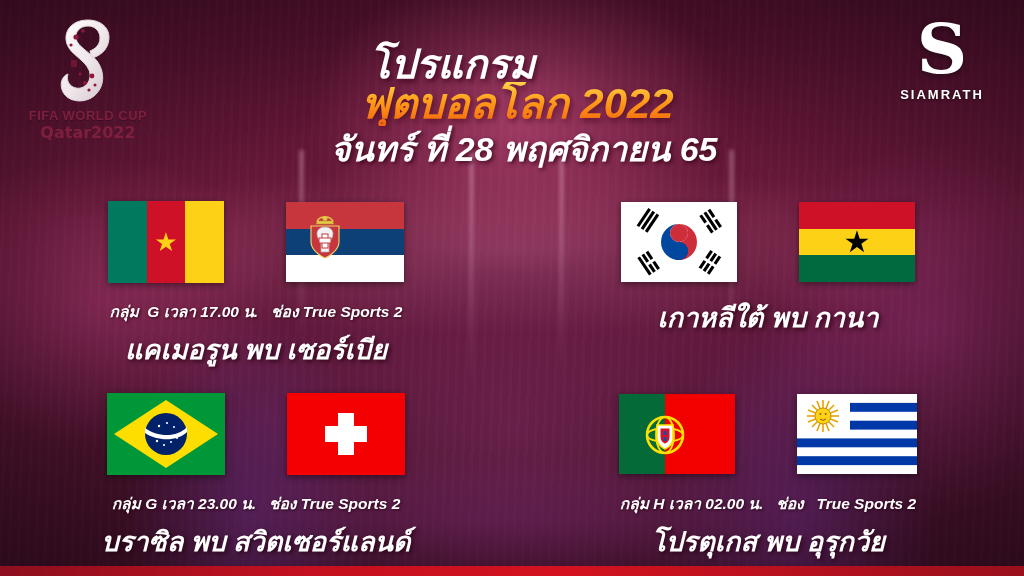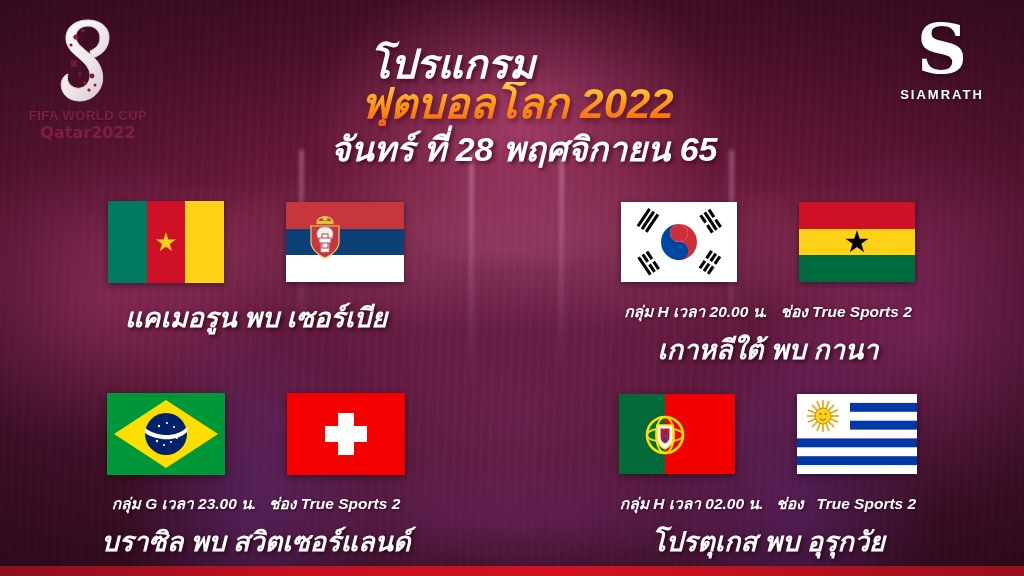--- a/index.html
+++ b/index.html
@@ -177,20 +177,21 @@
               <path d="M3 12 H31 V28 C31 38 17 44 17 44 C17 44 3 38 3 28 Z" fill="#c6363c" stroke="#e6d36a" stroke-width="1.2"></path>
               <path d="M17 13 C12 13 9 16 9 20 C9 25 13 27 13 31 L13 38 H21 L21 31 C21 27 25 25 25 20 C25 16 22 13 17 13 Z" fill="#f2f2f2" stroke="#b0b0b0" stroke-width=".7"></path>
               <rect x="14" y="20" width="6" height="14" fill="#ffffff" stroke="#c6363c" stroke-width="1"></rect>
               <rect x="11" y="24" width="12" height="5" fill="#ffffff" stroke="#c6363c" stroke-width="1"></rect>
               <path d="M8 10 h18 l-2 -3 h-14 z" fill="#e8c84a" stroke="#b89b2e" stroke-width=".6"></path>
               <circle cx="17" cy="4.5" r="2.4" fill="#e8c84a" stroke="#b89b2e" stroke-width=".6"></circle>
               <path d="M9 8 C10 4 14 3 17 3 C20 3 24 4 25 8" fill="none" stroke="#e8c84a" stroke-width="1.6"></path>
             </svg>
           </div>
         </div>
+        <div class="meta">กลุ่ม  G เวลา 17.00 น.   ช่อง True Sports 2</div>
         <div class="teams">แคเมอรูน พบ เซอร์เบีย</div>
       </div>
 
       <div class="match">
         <div class="flags">
           <div class="flag f-korea">
             <svg width="116" height="80" viewBox="0 0 116 80">
               <g>
                 <path d="M58 22 a18 18 0 0 1 0 36 a9 9 0 0 1 0 -18 a9 9 0 0 0 0 -18 Z" fill="#cd2e3a"></path>
                 <path d="M58 22 a18 18 0 0 0 0 36 a9 9 0 0 0 0 -18 a9 9 0 0 1 0 -18 Z" fill="#0047a0"></path>
@@ -228,21 +229,20 @@
             </svg>
           </div>
           <div class="flag f-ghana">
             <i class="g1"></i>
             <i class="g2">
                 <span class="star" style="left:50%;top:50%;transform:translate(-50%,-50%);font-size:30px;color:#000;">★</span>
               </i>
             <i class="g3"></i>
           </div>
         </div>
-        <div class="meta">กลุ่ม H เวลา 20.00 น.   ช่อง True Sports 2</div>
         <div class="teams">เกาหลีใต้ พบ กานา</div>
       </div>
     </div>
 
     <div class="row">
 
       <div class="match">
         <div class="flags">
           <div class="flag f-brazil">
             <svg width="118" height="82" viewBox="0 0 118 82">

